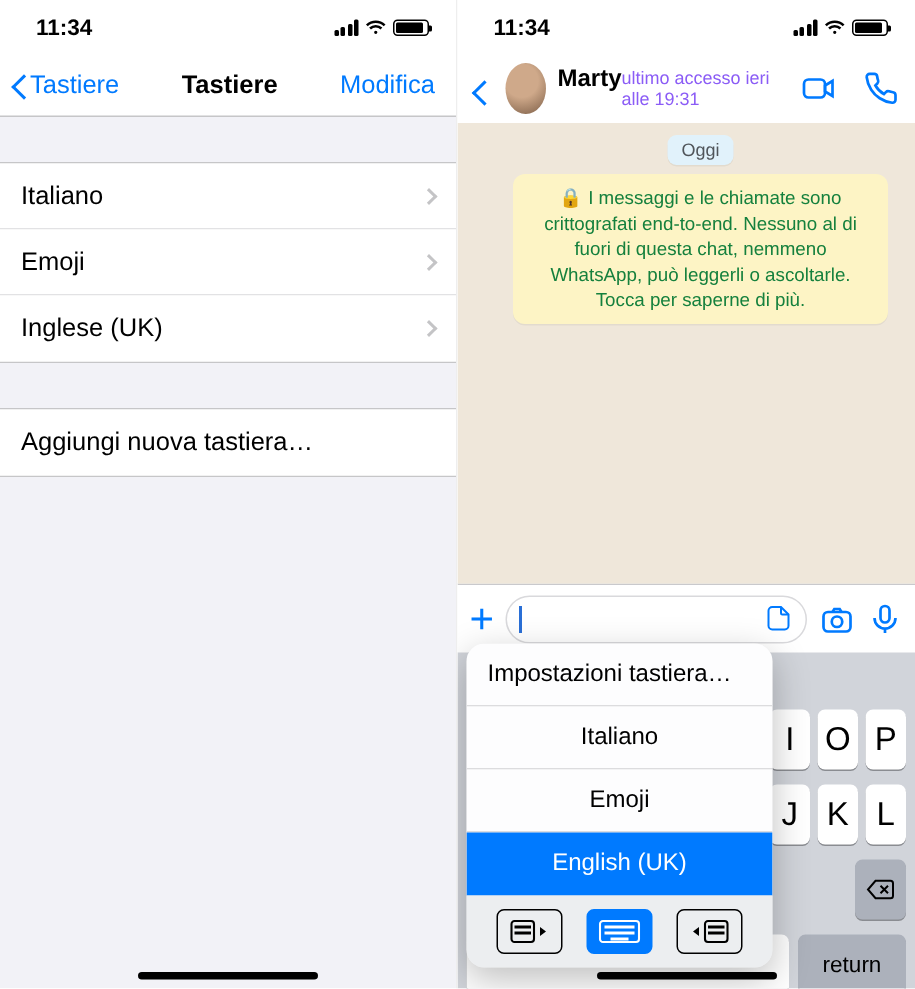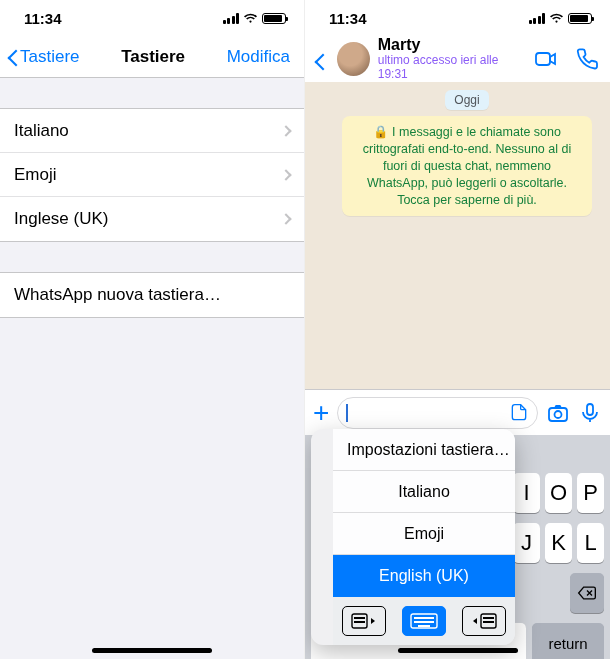--- a/index.html
+++ b/index.html
@@ -54,30 +54,30 @@
   .kbd{height:260px;background:#d1d4da;position:relative;padding:6px 4px 0;}
   .sugg{height:34px;display:flex;align-items:stretch;margin:-6px -4px 4px;}
   .sugg div{flex:1;display:flex;align-items:center;justify-content:center;font-size:16px;color:#000;border-right:1px solid #b9bcc2;}
   .sugg div:last-child{border-right:none}
   .row{display:flex;gap:5px;margin-bottom:10px;justify-content:flex-end;padding-right:2px;}
   .key{background:#fff;border-radius:5px;box-shadow:0 1px 0 #8a8c91;height:40px;display:flex;align-items:center;justify-content:center;font-size:22px;width:27px;}
   .key.bksp{width:34px;background:#acb1bb;}
   .key.space{flex:1;background:#fff;}
   .key.ret{width:72px;background:#acb1bb;font-size:15px;}
   
-  .popover{position:absolute;left:6px;bottom:50px;width:204px;background:#f0f0f2;border-radius:12px;box-shadow:0 8px 24px rgba(0,0,0,.25);overflow:hidden;padding-bottom:0;padding-left:22px;}
+  .popover{position:absolute;left:6px;bottom:50px;width:204px;background:#f0f0f2;border-radius:12px;box-shadow:0 8px 24px rgba(0,0,0,.25);overflow:hidden;padding-bottom:0;}
   .pop-item{height:42px;display:flex;align-items:center;justify-content:center;font-size:16px;border-bottom:0.5px solid #dcdcde;background:#fdfdfe;}
   .pop-item.first{justify-content:flex-start;padding-left:14px;}
   .pop-item.sel{background:#007aff;color:#fff;border-bottom:none;}
   .pop-modes{height:48px;display:flex;align-items:center;justify-content:center;gap:16px;background:#eceef0;}
   .mode{width:44px;height:30px;border:1.5px solid #000;border-radius:5px;display:flex;align-items:center;justify-content:center;}
   .mode.sel{background:#007aff;border-color:#007aff;}
   .mode svg{display:block}
   .flexcol{display:flex;flex-direction:column;height:calc(100% - 36px);}
-  .wa-head{display:flex;flex-direction:column;justify-content:center;}
+  .wa-head{display:flex;justify-content:center;}
 </style>
 </head>
 <body>
 
 <div class="container">
 
   <div class="phone">
     <div class="status">
       <span>11:34</span>
       <span class="icons">
@@ -115,21 +115,21 @@
           <span class="disclosure"></span>
         </div>
         <div class="cell">
           <span>Inglese (UK)</span>
           <span class="disclosure"></span>
         </div>
       </div>
       <div class="list-space"></div>
       <div class="group">
         <div class="cell">
-          <span>WhatsApp nuova tastiera…</span>
+          <span>Aggiungi nuova tastiera…</span>
         </div>
       </div>
       <div class="rest"></div>
     </div>
     <div class="home-ind"></div>
   </div>
 
   <div class="phone">
     <div class="status">
       <span>11:34</span>

